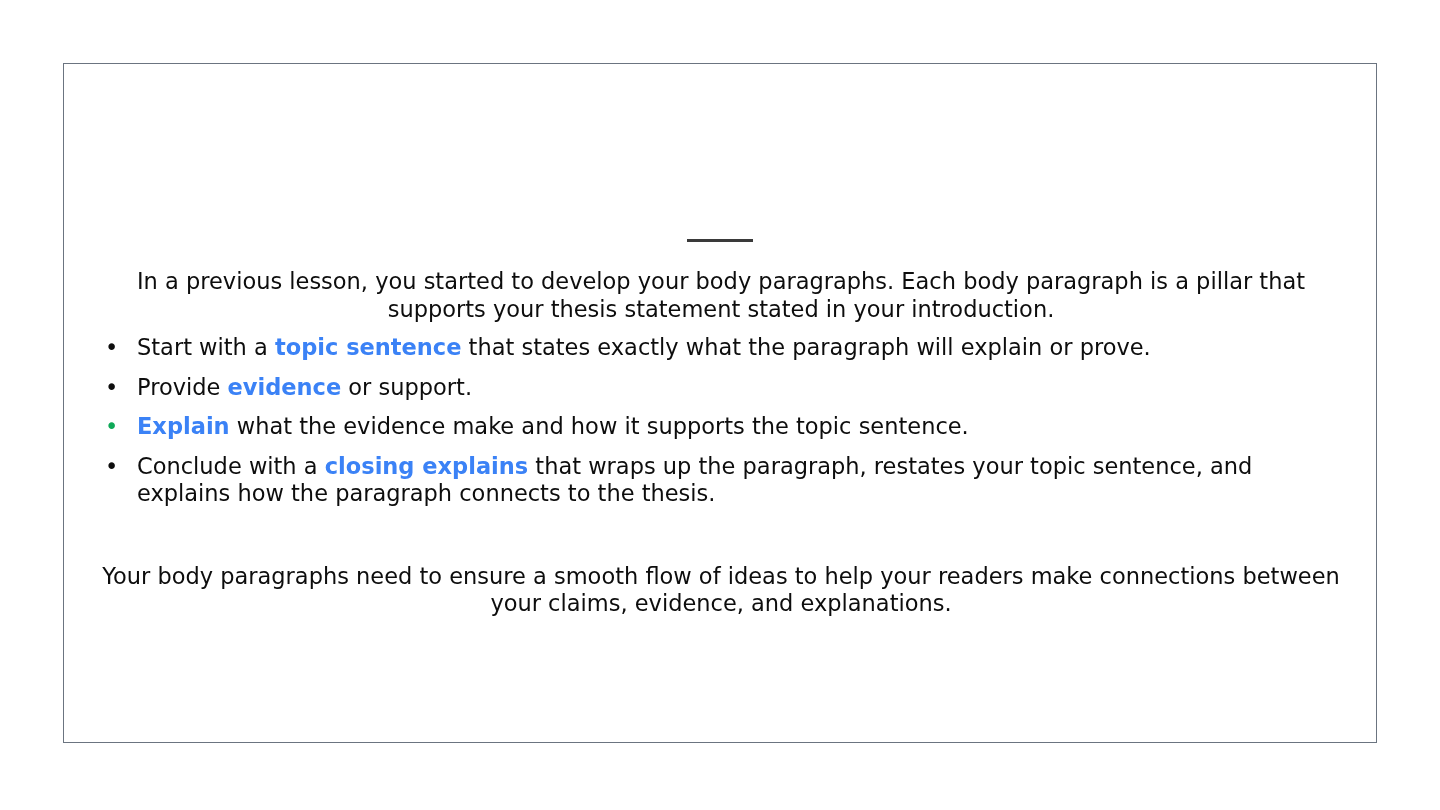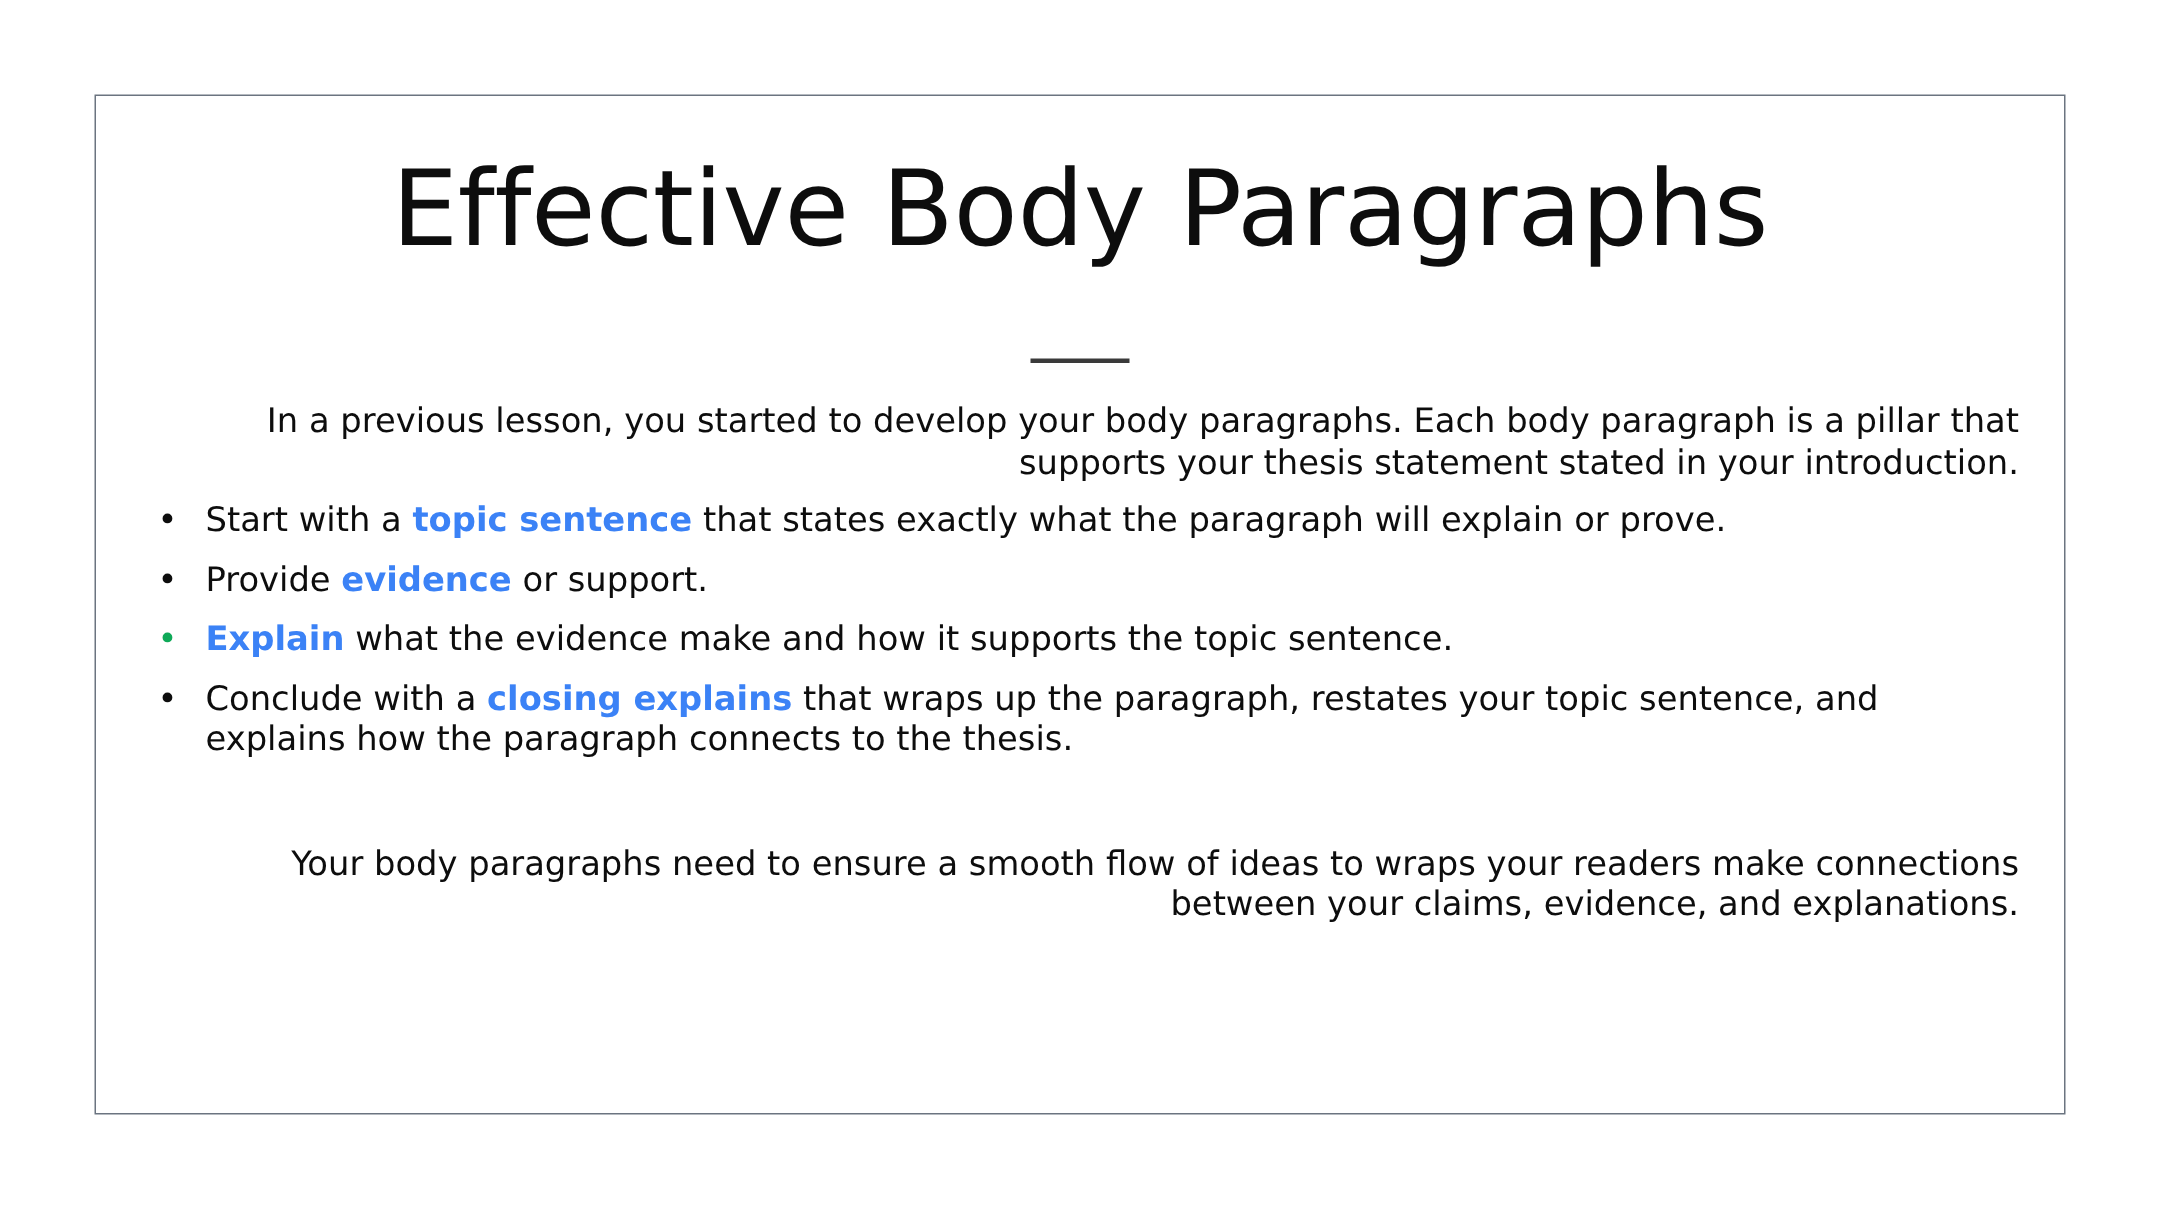--- a/index.html
+++ b/index.html
@@ -67,21 +67,21 @@
     left: 32px;
     top: 204px;
     width: 1250px;
     color: #0d0d0d;
     font-size: 22.5px;
     line-height: 27.5px;
   }
 
   .para {
     margin: 0 0 0 0;
-    text-align: right;
+    text-align: center;
   }
 
   .para.intro {
     margin-bottom: 11px;
   }
 
   .para.lead {
     font-weight: bold;
     margin-bottom: 10px;
   }
@@ -132,21 +132,20 @@
     font-weight: bold;
   }
 </style>
 </head>
 <body>
 
 <div id="slide-canvas">
 
   <div id="slide-frame">
 
-    <div id="slide-title">Effective Body Paragraphs</div>
 
     <div id="title-divider"></div>
 
     <div id="body-content">
 
       <p class="para intro">In a previous lesson, you started to develop your body paragraphs. Each body paragraph is a pillar that supports your thesis statement stated in your introduction.</p>
 
 
       <ul class="bullets">
 
@@ -155,17 +154,17 @@
         <li><span class="bullet-marker">•</span><span>Provide </span><span class="accent">evidence</span><span> or support.</span></li>
 
         <li class="accent-marker"><span class="bullet-marker">•</span><span></span><span class="accent">Explain</span><span> what the evidence make and how it supports the topic sentence.</span></li>
 
         <li><span class="bullet-marker">•</span><span>Conclude with a </span><span class="accent">closing explains</span><span> that wraps up the paragraph, restates your topic sentence, and explains how the paragraph connects to the thesis.</span></li>
 
       </ul>
 
       <div class="spacer-line"></div>
 
-      <p class="para outro">Your body paragraphs need to ensure a smooth flow of ideas to wraps your readers make connections between your claims, evidence, and explanations.</p>
+      <p class="para outro">Your body paragraphs need to ensure a smooth flow of ideas to help your readers make connections between your claims, evidence, and explanations.</p>
 
     </div>
   </div>
 </div>
 
 </body></html>

